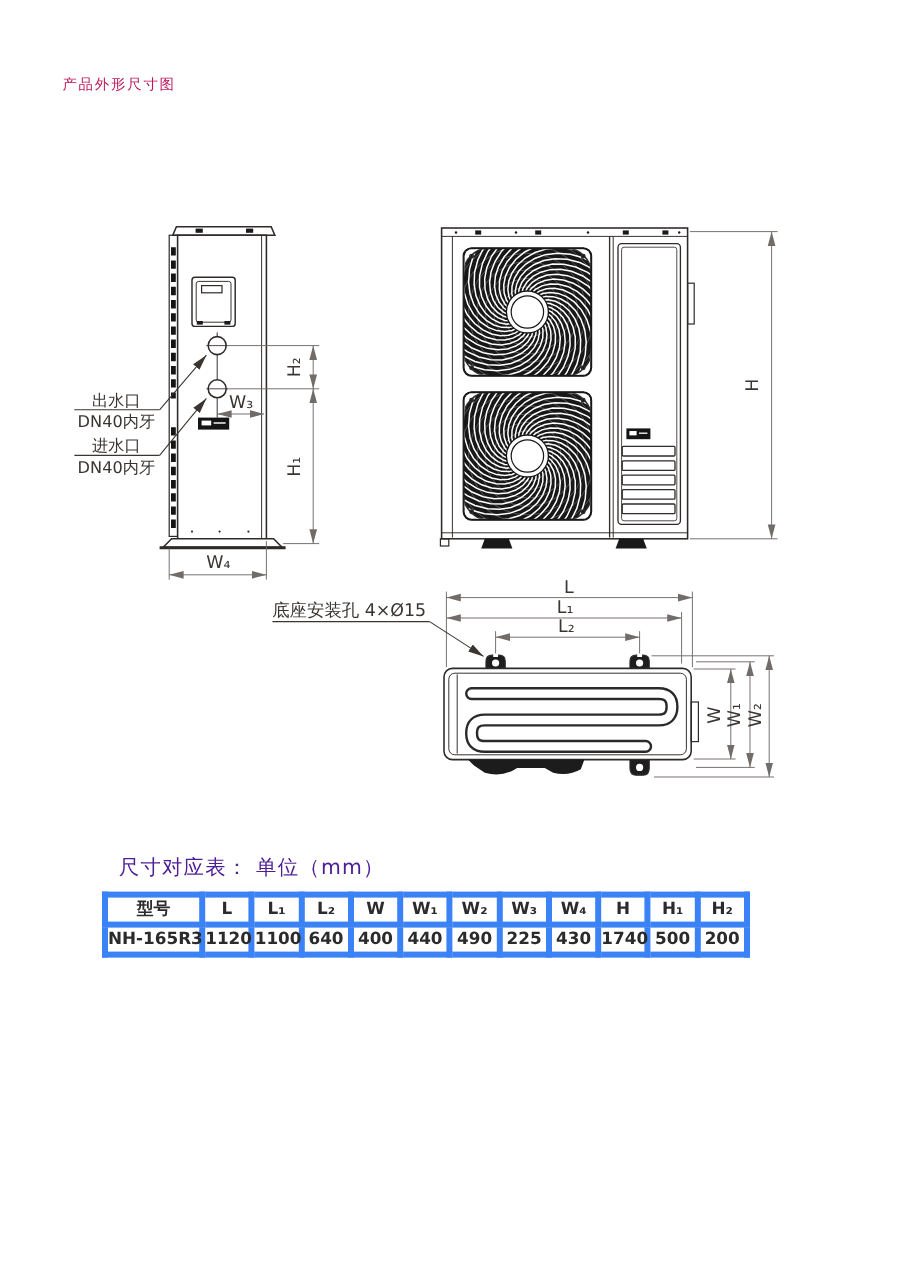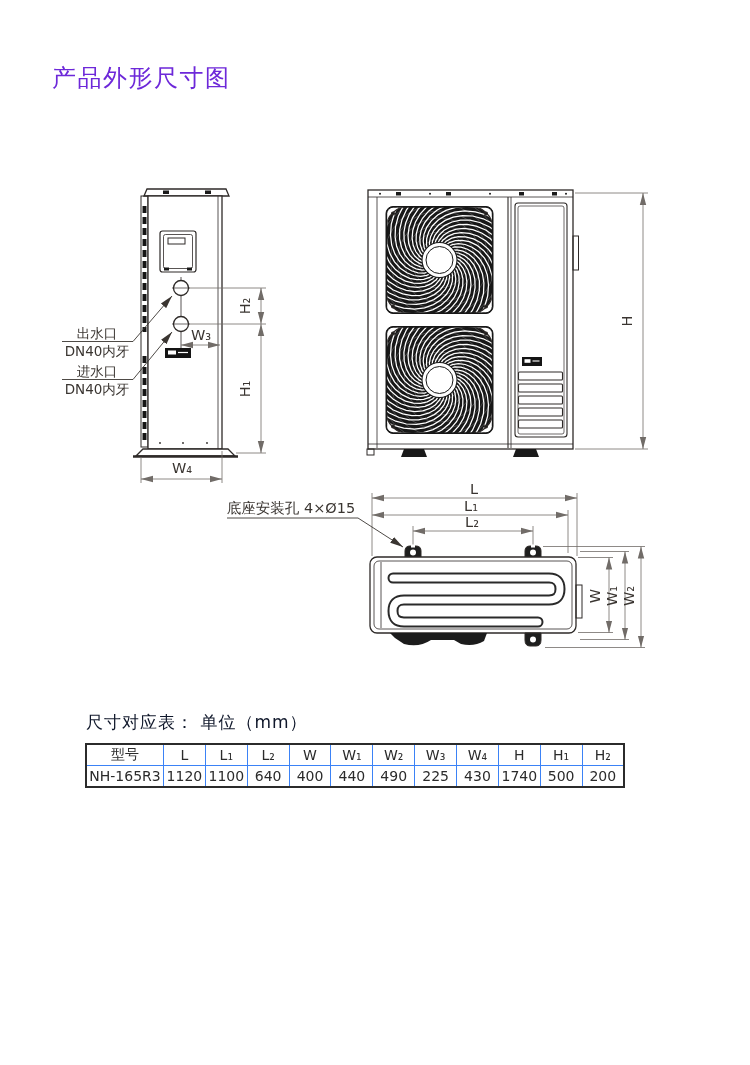--- a/index.html
+++ b/index.html
@@ -3,37 +3,37 @@
 <meta charset="utf-8">
 <style>
   html,body{margin:0;padding:0;}
   body{
     width:750px;height:1065px;position:relative;background:#ffffff;
     font-family:"DejaVu Sans","Liberation Sans",sans-serif;
     color:#3a3531;overflow:hidden;
   }
   .page-title{
     position:absolute;left:52px;top:62px;
-    font-size:24px;font-weight:500;letter-spacing:1.5px;color:#6d28d9;
+    font-size:12px;font-weight:500;letter-spacing:1.5px;color:#be185d;
   }
   .drawing-svg{position:absolute;left:0;top:0;}
   svg text{fill:#3a3531;}
   .dimtxt{font-size:14.5px;}
   .smalltxt{font-size:13.5px;}
   .leadtxt{font-size:14.5px;}
   .tbl-wrap{position:absolute;left:85px;top:711px;width:560px;}
-  .tbl-title{font-size:17px;color:#0f172a;letter-spacing:1px;margin:0 0 9px 1px;}
+  .tbl-title{font-size:17px;color:#4c1d95;letter-spacing:1px;margin:0 0 9px 14px;}
   table.dim-table{
     border-collapse:collapse;table-layout:fixed;width:540px;
     border:2px solid #2b2b2b;
   }
   table.dim-table th,table.dim-table td{
-    border:1px solid #3b82f6;height:20px;padding:0;
+    border:5px solid #3b82f6;height:20px;padding:0;
     text-align:center;vertical-align:middle;
-    font-size:14px;font-weight:400;color:#2b2b2b;white-space:nowrap;
+    font-size:14px;font-weight:700;color:#2b2b2b;white-space:nowrap;
   }
   table.dim-table td.model, table.dim-table th.model{width:76px;font-size:14px;}
 </style>
 </head>
 <body>
 
 <div class="page-title">产品外形尺寸图</div>
 
 <svg class="drawing-svg" width="750" height="700" viewBox="0 0 750 700">
   <defs>

